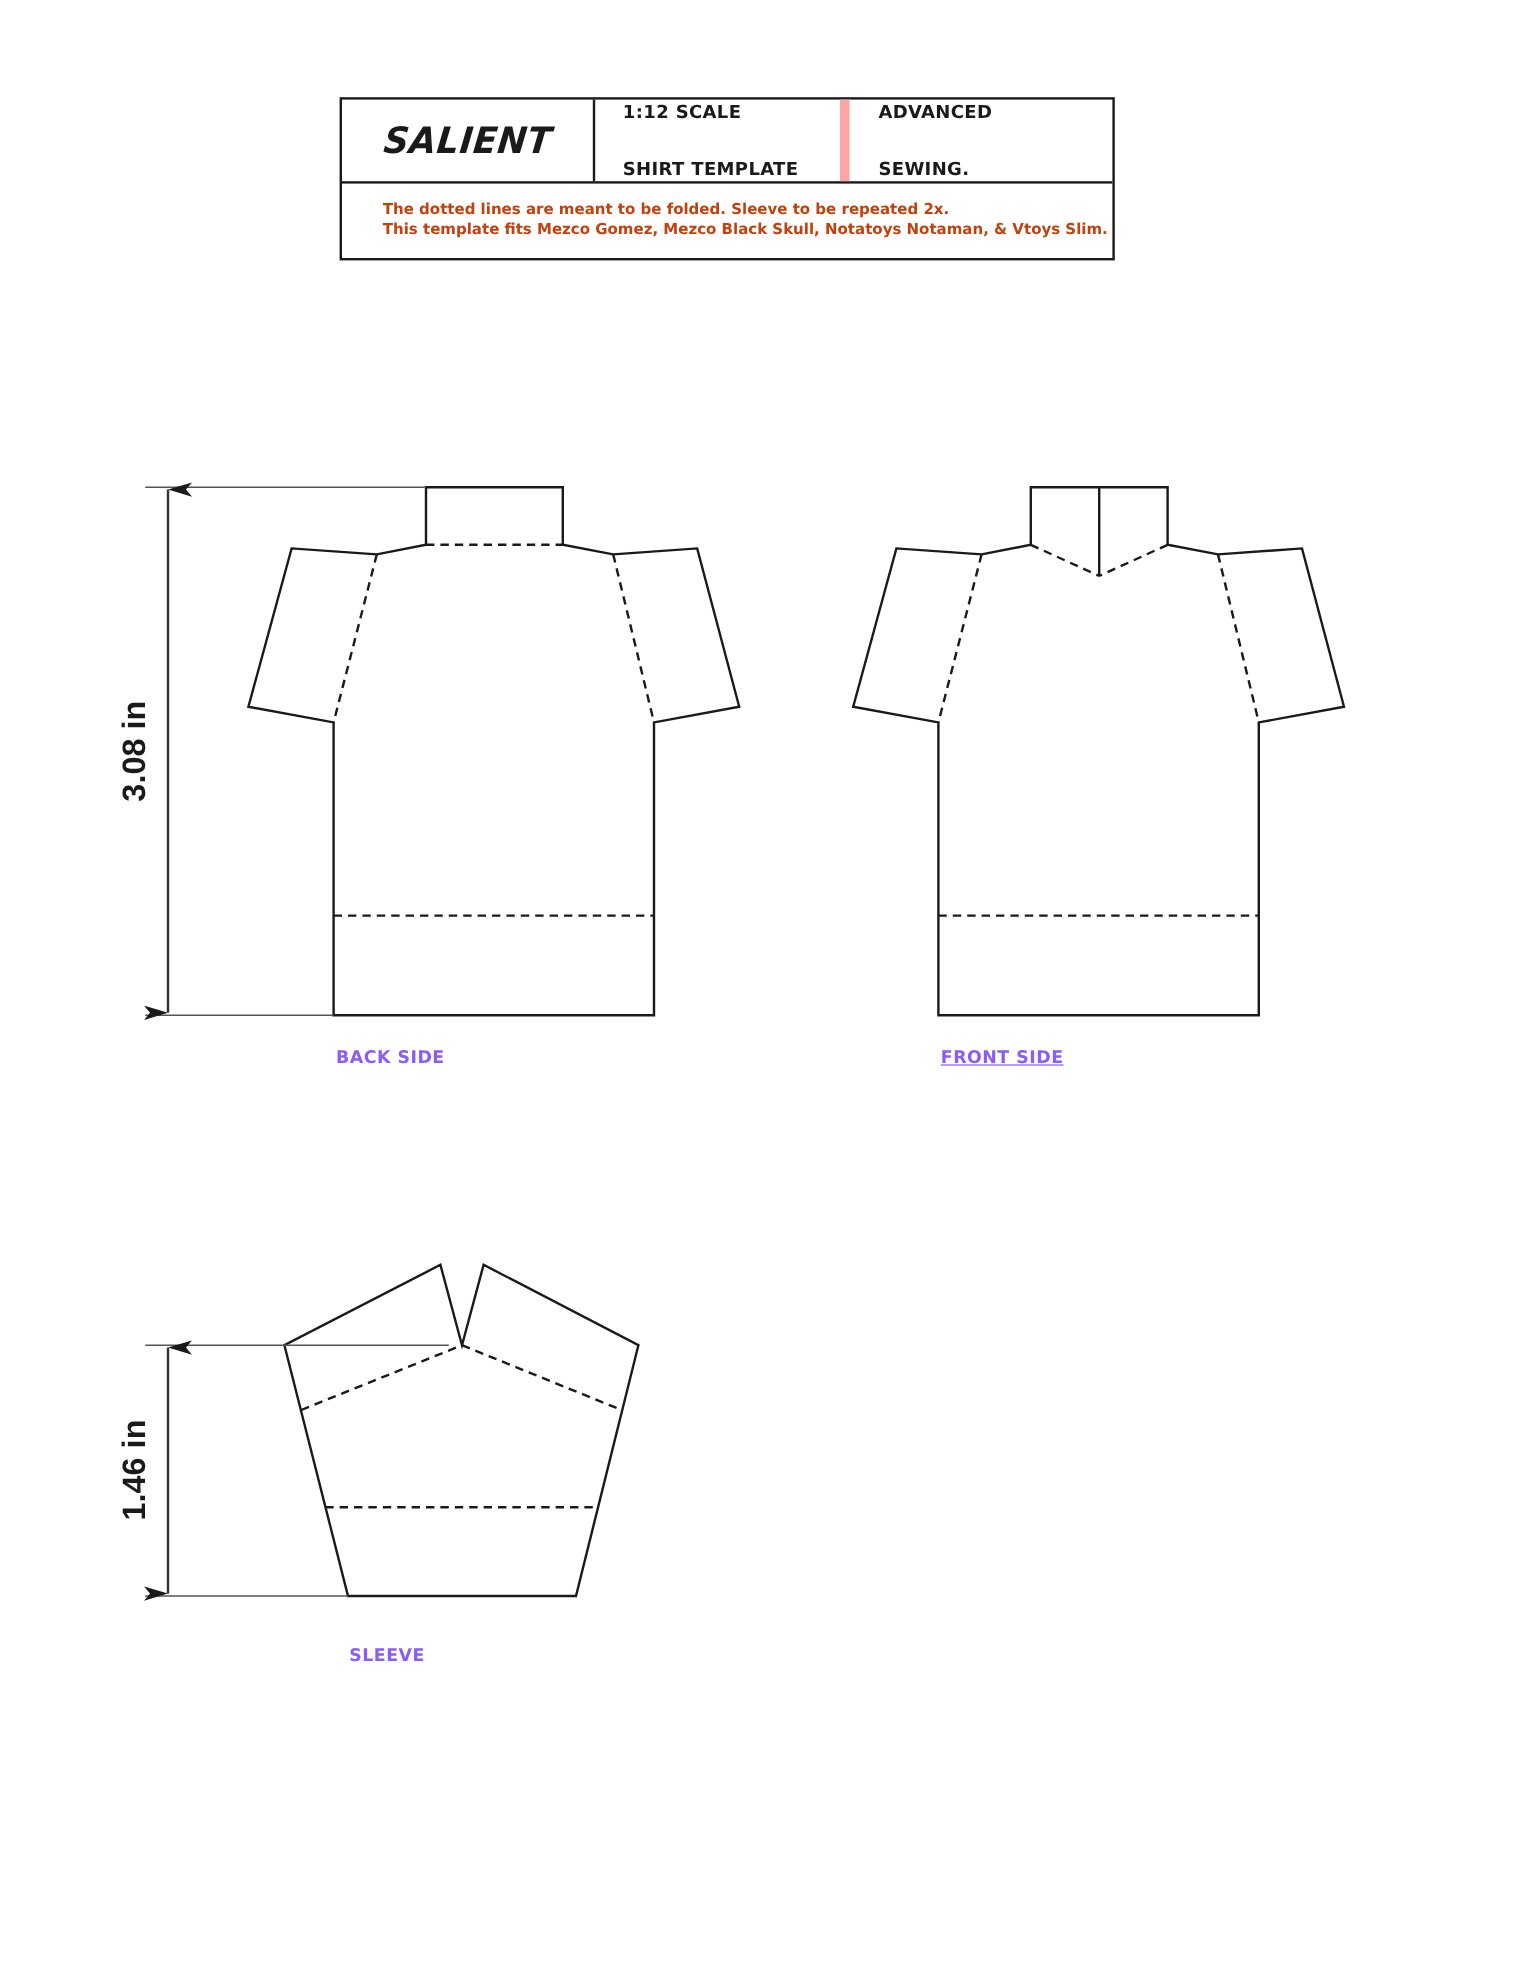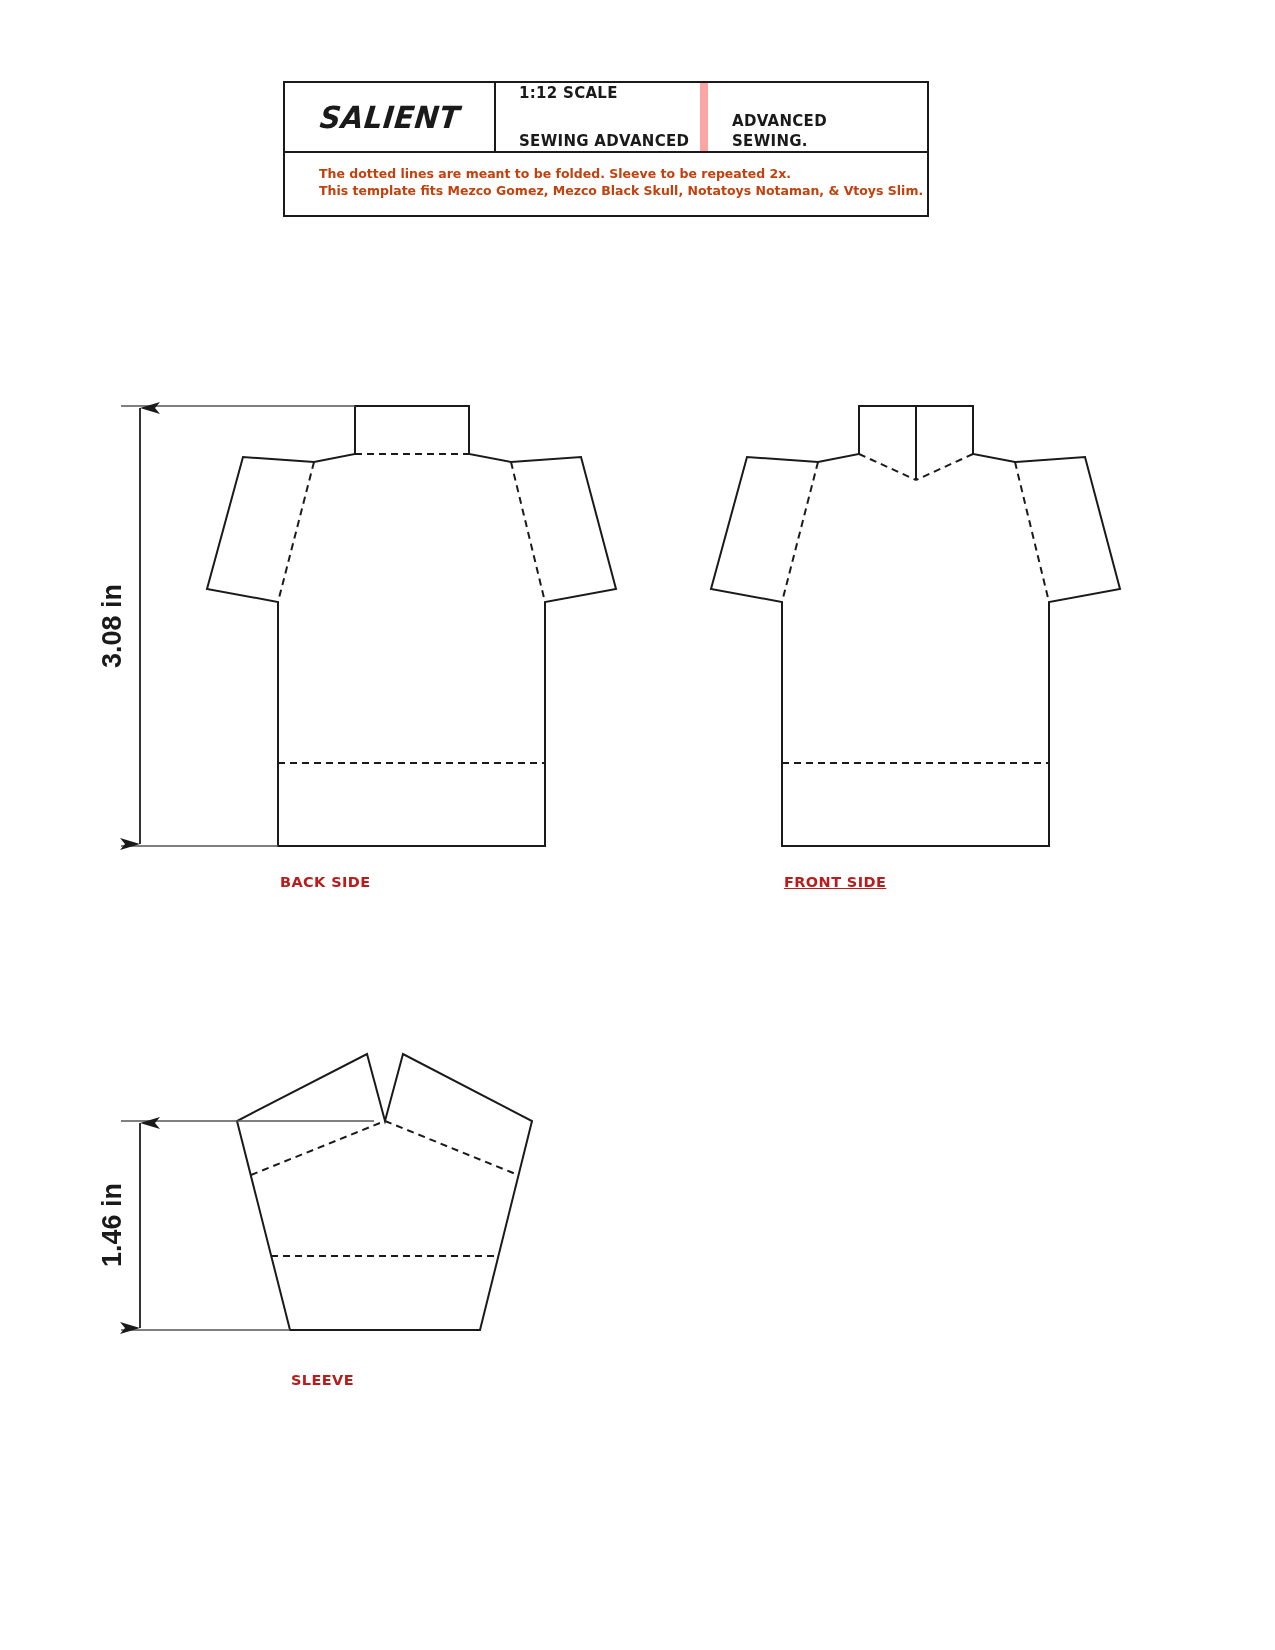--- a/index.html
+++ b/index.html
@@ -2,41 +2,41 @@
 <html><head>
   <meta charset="utf-8">
   <style>
     html, body { margin: 0; padding: 0; background: #ffffff; }
     body { width: 1275px; height: 1650px; position: relative; overflow: hidden; font-family: "DejaVu Sans", sans-serif; color: #1a1a1a; }
 
     .header-box { position: absolute; left: 283px; top: 81px; width: 646px; height: 136px; border: 2px solid #1a1a1a; box-sizing: border-box; }
     .header-top { position: absolute; left: 0; top: 0; right: 0; height: 68px; border-bottom: 2px solid #1a1a1a; display: flex; }
     .cell-logo { width: 209px; border-right: 2px solid #1a1a1a; display: flex; align-items: center; justify-content: center; }
     .cell-scale { width: 212px; border-right: 8px solid #fca5a5; padding-left: 23px; box-sizing: border-box; display: flex; flex-direction: column; justify-content: space-between; }
-    .cell-title { flex: 1; padding-left: 24px; box-sizing: border-box; display: flex; flex-direction: column; justify-content: flex-end; }
+    .cell-title { flex: 1; padding-left: 24px; box-sizing: border-box; display: flex; flex-direction: column; justify-content: space-between; }
     .hdr-line { font-family: "DejaVu Sans", sans-serif; font-weight: bold; font-size: 15px; line-height: 20px; letter-spacing: 0.3px; color: #1a1a1a; }
     .logo-text { font-family: "DejaVu Sans", sans-serif; font-weight: bold; font-style: italic; font-size: 29px; letter-spacing: 0.5px; color: #1a1a1a; transform: skewX(-6deg) scaleY(1.05); }
     .header-notes { position: absolute; left: 34px; top: 82px; }
     .note-line { font-family: "DejaVu Sans", sans-serif; font-weight: bold; font-size: 12.5px; line-height: 17px; color: #c2410c; }
 
     svg.drawing { position: absolute; left: 0; top: 0; }
-    .piece-label { position: absolute; font-family: "DejaVu Sans", sans-serif; font-weight: bold; font-size: 14.5px; letter-spacing: 0.4px; color: #b91c1c; }
+    .piece-label { position: absolute; font-family: "DejaVu Sans", sans-serif; font-weight: bold; font-size: 14.5px; letter-spacing: 0.4px; color: #8b5cf6; }
     .dim-label { position: absolute; font-family: "Liberation Sans", sans-serif; font-weight: bold; font-size: 27px; color: #1a1a1a; transform: rotate(-90deg); transform-origin: center center; white-space: nowrap; }
   </style>
 </head>
 <body>
 
 <div class="header-box">
   <div class="header-top">
     <div class="cell-logo">
       <span class="logo-text">SALIENT</span>
     </div>
     <div class="cell-scale">
       <div class="hdr-line">1:12 SCALE</div>
-      <div class="hdr-line">SEWING ADVANCED</div>
+      <div class="hdr-line">SHIRT TEMPLATE</div>
     </div>
     <div class="cell-title">
       <div class="hdr-line">ADVANCED</div>
       <div class="hdr-line">SEWING.</div>
     </div>
   </div>
   <div class="header-notes">
     <div class="note-line">The dotted lines are meant to be folded. Sleeve to be repeated 2x.</div>
     <div class="note-line">This template fits Mezco Gomez, Mezco Black Skull, Notatoys Notaman, &amp; Vtoys Slim.</div>
   </div>

